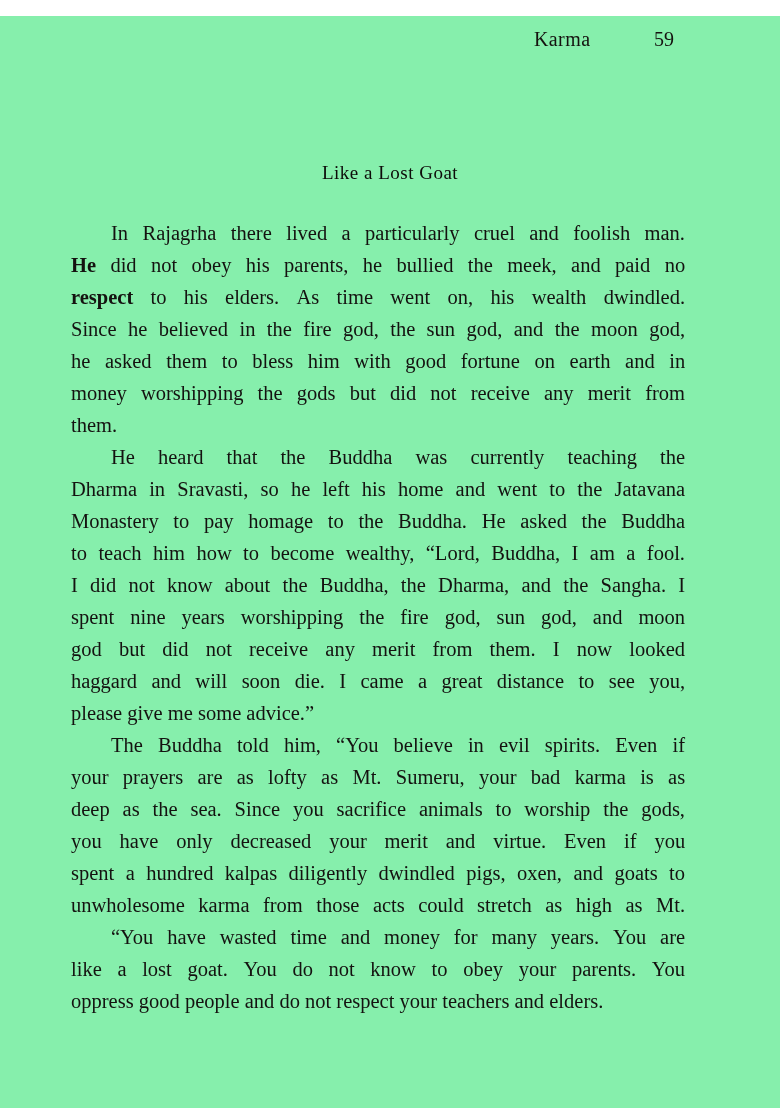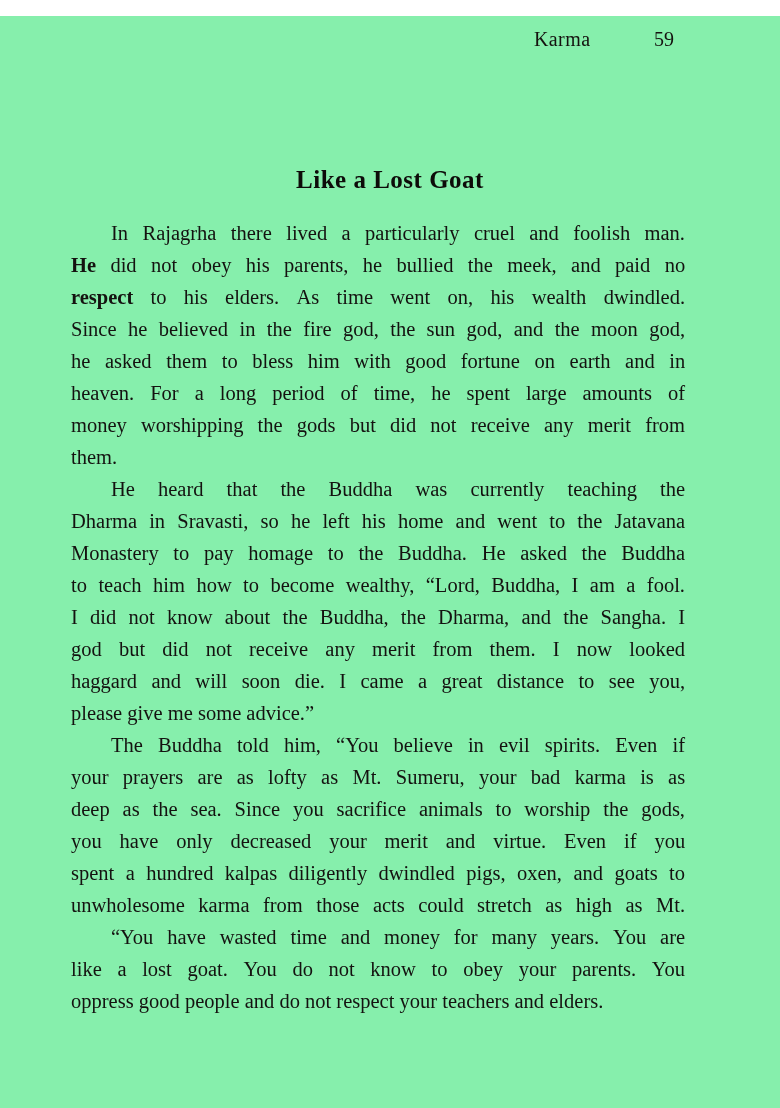--- a/index.html
+++ b/index.html
@@ -45,22 +45,22 @@
     color: #15120f;
   }
 
   
   .story-title {
     position: absolute;
     top: 133px;
     left: 0;
     width: 780px;
     text-align: center;
-    font-size: 25px;
-    font-weight: bold;
+    font-size: 19px;
+    font-weight: normal;
     letter-spacing: 0.5px;
     color: #0d0b09;
   }
 
   
   .body-text {
     position: absolute;
     top: 201px;
     left: 71px;
     width: 614px;
@@ -114,30 +114,30 @@
 
   <h1 class="story-title">Like a Lost Goat</h1>
 
   <div class="body-text">
     <p class="para">
         <span class="line indent"><span class="w">In</span> <span class="w">Rajagrha</span> <span class="w">there</span> <span class="w">lived</span> <span class="w">a</span> <span class="w">particularly</span> <span class="w">cruel</span> <span class="w">and</span> <span class="w">foolish</span> <span class="w">man.</span></span>
         <span class="line"><span class="w ink-heavy">He</span> <span class="w">did</span> <span class="w">not</span> <span class="w">obey</span> <span class="w">his</span> <span class="w">parents,</span> <span class="w">he</span> <span class="w">bullied</span> <span class="w">the</span> <span class="w">meek,</span> <span class="w">and</span> <span class="w">paid</span> <span class="w">no</span></span>
         <span class="line"><span class="w ink-heavy">respect</span> <span class="w">to</span> <span class="w">his</span> <span class="w">elders.</span> <span class="w">As</span> <span class="w">time</span> <span class="w">went</span> <span class="w">on,</span> <span class="w">his</span> <span class="w">wealth</span> <span class="w">dwindled.</span></span>
         <span class="line"><span class="w">Since</span> <span class="w">he</span> <span class="w">believed</span> <span class="w">in</span> <span class="w">the</span> <span class="w">fire</span> <span class="w">god,</span> <span class="w">the</span> <span class="w">sun</span> <span class="w">god,</span> <span class="w">and</span> <span class="w">the</span> <span class="w">moon</span> <span class="w">god,</span></span>
         <span class="line"><span class="w">he</span> <span class="w">asked</span> <span class="w">them</span> <span class="w">to</span> <span class="w">bless</span> <span class="w">him</span> <span class="w">with</span> <span class="w">good</span> <span class="w">fortune</span> <span class="w">on</span> <span class="w">earth</span> <span class="w">and</span> <span class="w">in</span></span>
-        <span class="line"><span class="w">heaven.</span> <span class="w">For</span> <span class="w">a</span> <span class="w">long</span> <span class="w">period</span> <span class="w">of</span> <span class="w">time,</span> <span class="w">he</span> <span class="w">spent</span> <span class="w">large</span> <span class="w">amounts</span> <span class="w">of</span></span>
         <span class="line"><span class="w">money</span> <span class="w">worshipping</span> <span class="w">the</span> <span class="w">gods</span> <span class="w">but</span> <span class="w">did</span> <span class="w">not</span> <span class="w">receive</span> <span class="w">any</span> <span class="w">merit</span> <span class="w">from</span></span>
         <span class="line last"><span class="w">them.</span></span>
       </p>
     <p class="para">
         <span class="line indent"><span class="w">He</span> <span class="w">heard</span> <span class="w">that</span> <span class="w">the</span> <span class="w">Buddha</span> <span class="w">was</span> <span class="w">currently</span> <span class="w">teaching</span> <span class="w">the</span></span>
         <span class="line"><span class="w">Dharma</span> <span class="w">in</span> <span class="w">Sravasti,</span> <span class="w">so</span> <span class="w">he</span> <span class="w">left</span> <span class="w">his</span> <span class="w">home</span> <span class="w">and</span> <span class="w">went</span> <span class="w">to</span> <span class="w">the</span> <span class="w">Jatavana</span></span>
         <span class="line"><span class="w">Monastery</span> <span class="w">to</span> <span class="w">pay</span> <span class="w">homage</span> <span class="w">to</span> <span class="w">the</span> <span class="w">Buddha.</span> <span class="w">He</span> <span class="w">asked</span> <span class="w">the</span> <span class="w">Buddha</span></span>
         <span class="line"><span class="w">to</span> <span class="w">teach</span> <span class="w">him</span> <span class="w">how</span> <span class="w">to</span> <span class="w">become</span> <span class="w">wealthy,</span> <span class="w">“Lord,</span> <span class="w">Buddha,</span> <span class="w">I</span> <span class="w">am</span> <span class="w">a</span> <span class="w">fool.</span></span>
         <span class="line"><span class="w">I</span> <span class="w">did</span> <span class="w">not</span> <span class="w">know</span> <span class="w">about</span> <span class="w">the</span> <span class="w">Buddha,</span> <span class="w">the</span> <span class="w">Dharma,</span> <span class="w">and</span> <span class="w">the</span> <span class="w">Sangha.</span> <span class="w">I</span></span>
+        <span class="line"><span class="w">spent</span> <span class="w">nine</span> <span class="w">years</span> <span class="w">worshipping</span> <span class="w">the</span> <span class="w">fire</span> <span class="w">god,</span> <span class="w">sun</span> <span class="w">god,</span> <span class="w">and</span> <span class="w">moon</span></span>
         <span class="line"><span class="w">god</span> <span class="w">but</span> <span class="w">did</span> <span class="w">not</span> <span class="w">receive</span> <span class="w">any</span> <span class="w">merit</span> <span class="w">from</span> <span class="w">them.</span> <span class="w">I</span> <span class="w">now</span> <span class="w">looked</span></span>
         <span class="line"><span class="w">haggard</span> <span class="w">and</span> <span class="w">will</span> <span class="w">soon</span> <span class="w">die.</span> <span class="w">I</span> <span class="w">came</span> <span class="w">a</span> <span class="w">great</span> <span class="w">distance</span> <span class="w">to</span> <span class="w">see</span> <span class="w">you,</span></span>
         <span class="line last"><span class="w">please</span> <span class="w">give</span> <span class="w">me</span> <span class="w">some</span> <span class="w">advice.”</span></span>
       </p>
     <p class="para">
         <span class="line indent"><span class="w">The</span> <span class="w">Buddha</span> <span class="w">told</span> <span class="w">him,</span> <span class="w">“You</span> <span class="w">believe</span> <span class="w">in</span> <span class="w">evil</span> <span class="w">spirits.</span> <span class="w">Even</span> <span class="w">if</span></span>
         <span class="line"><span class="w">your</span> <span class="w">prayers</span> <span class="w">are</span> <span class="w">as</span> <span class="w">lofty</span> <span class="w">as</span> <span class="w">Mt.</span> <span class="w">Sumeru,</span> <span class="w">your</span> <span class="w">bad</span> <span class="w">karma</span> <span class="w">is</span> <span class="w">as</span></span>
         <span class="line"><span class="w">deep</span> <span class="w">as</span> <span class="w">the</span> <span class="w">sea.</span> <span class="w">Since</span> <span class="w">you</span> <span class="w">sacrifice</span> <span class="w">animals</span> <span class="w">to</span> <span class="w">worship</span> <span class="w">the</span> <span class="w">gods,</span></span>
         <span class="line"><span class="w">you</span> <span class="w">have</span> <span class="w">only</span> <span class="w">decreased</span> <span class="w">your</span> <span class="w">merit</span> <span class="w">and</span> <span class="w">virtue.</span> <span class="w">Even</span> <span class="w">if</span> <span class="w">you</span></span>
         <span class="line"><span class="w">spent</span> <span class="w">a</span> <span class="w">hundred</span> <span class="w">kalpas</span> <span class="w">diligently</span> <span class="w">dwindled</span> <span class="w">pigs,</span> <span class="w">oxen,</span> <span class="w">and</span> <span class="w">goats</span> <span class="w">to</span></span>

